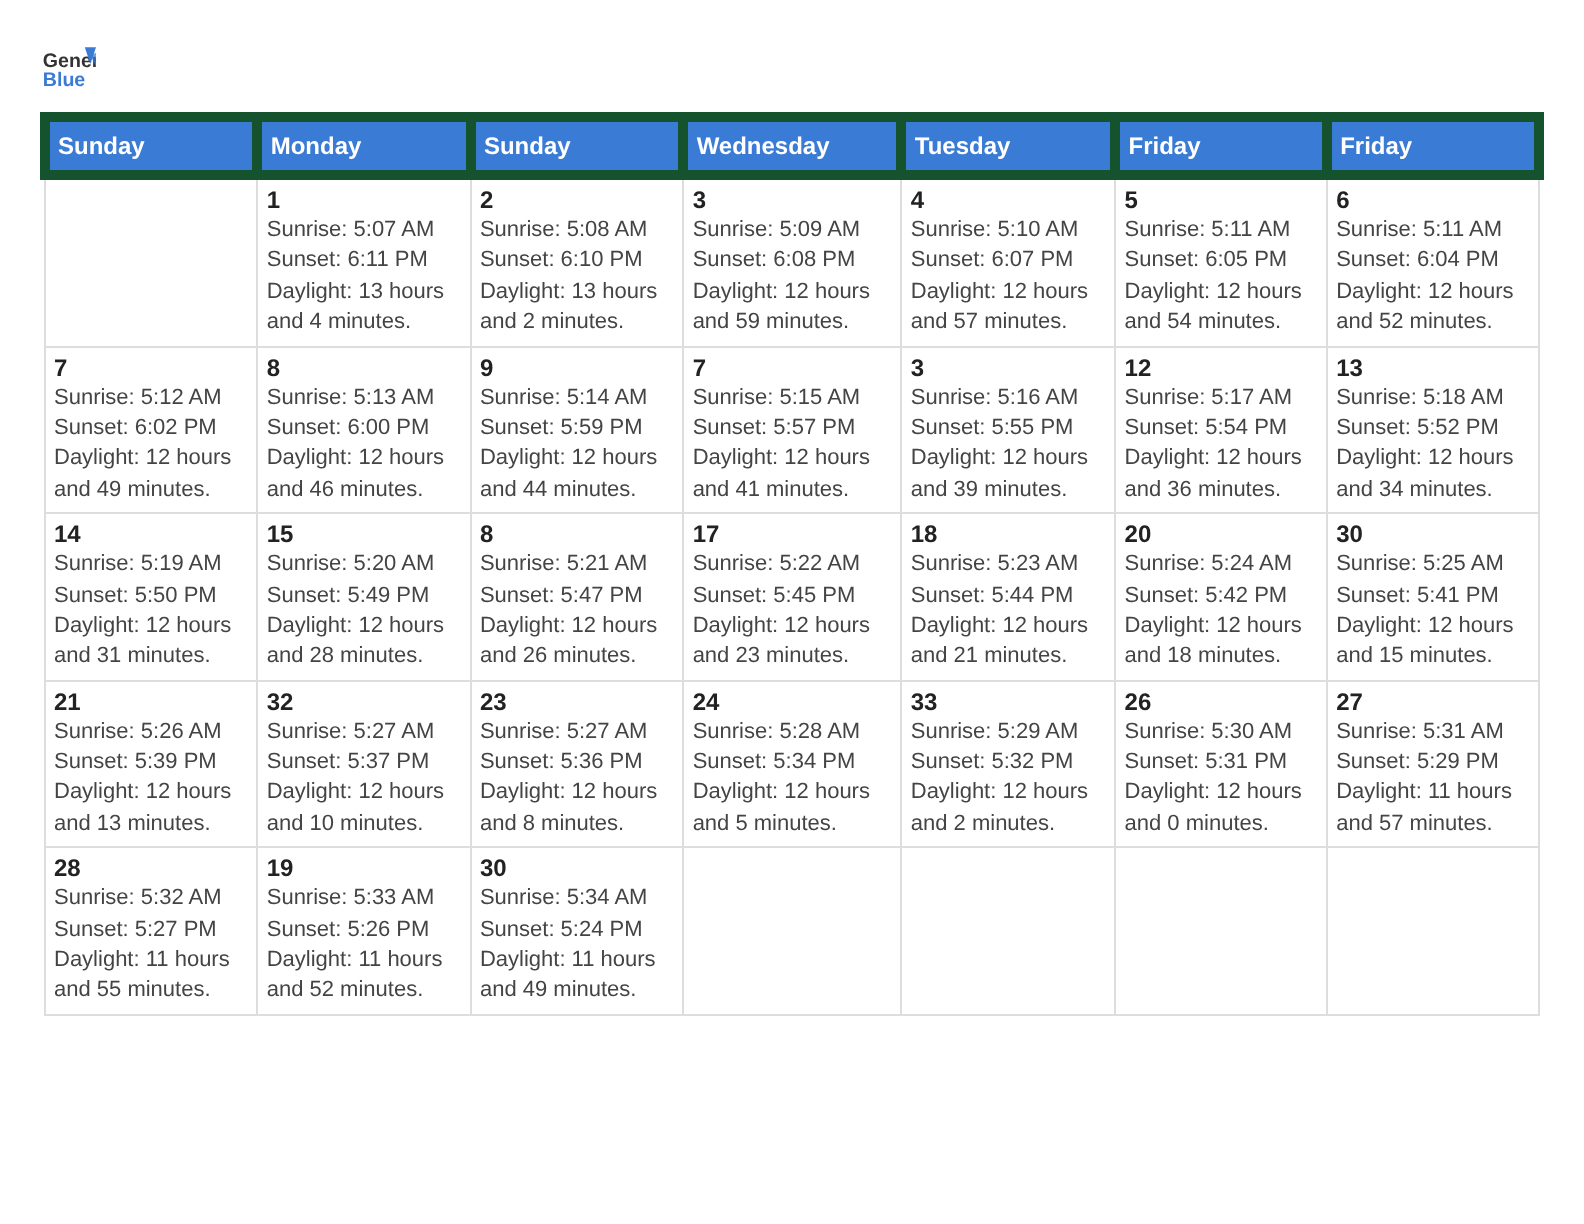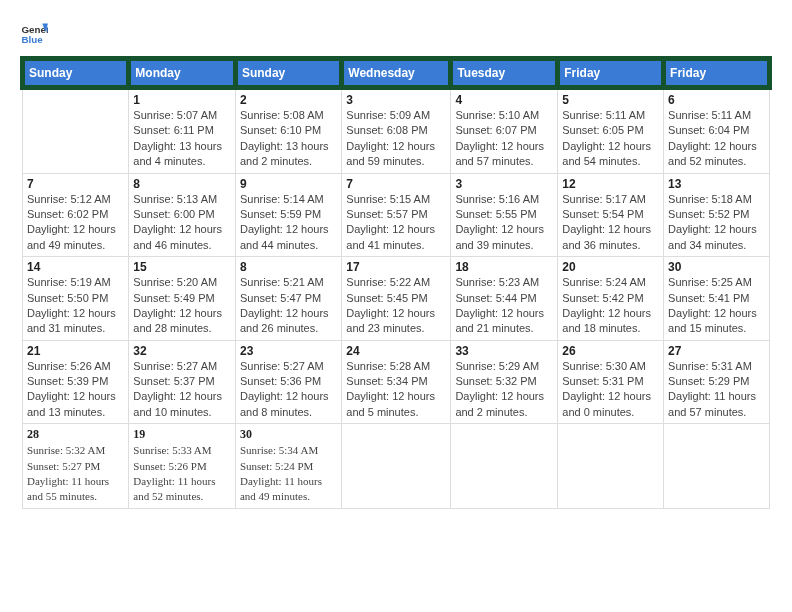--- a/index.html
+++ b/index.html
@@ -62,21 +62,20 @@
       border: 1px solid #ddd;
       padding: 3px 4px;
       width: 113px;
       height: 80px;
       font-size: 9.5px;
       color: #333;
       background: #fff;
     }
     .calendar tr:last-child td {
       height: 66px;
-      font-family: Liberation Serif, serif;
     }
     .day-num {
       font-size: 12px;
       font-weight: bold;
       color: #222;
       display: block;
       margin-bottom: 1px;
     }
     .day-info {
       font-size: 11px;

